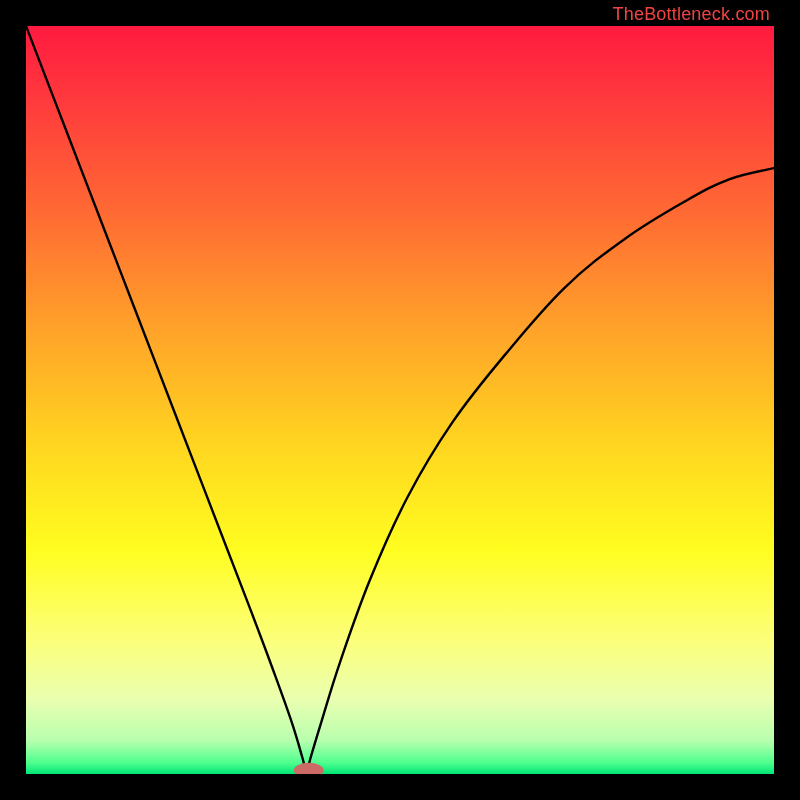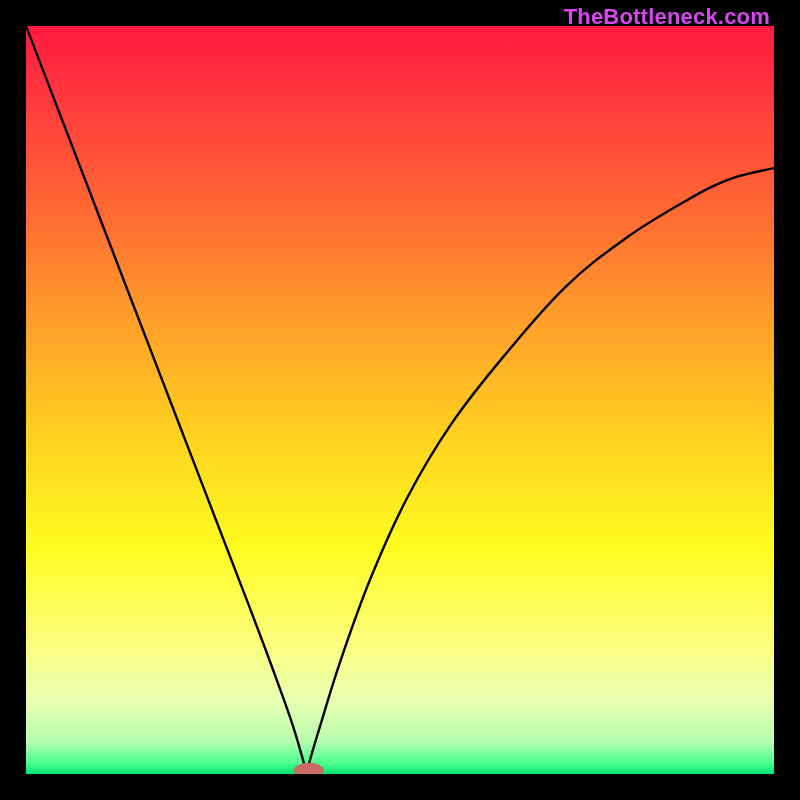--- a/index.html
+++ b/index.html
@@ -16,23 +16,23 @@
     left: 26px;
     top: 26px;
     width: 748px;
     height: 748px;
     overflow: hidden;
   }
   .watermark {
     position: absolute;
     top: 4px;
     right: 30px;
-    color: #d946ef;
-    font-size: 22px;
-    font-weight: 700;
+    color: #ef4444;
+    font-size: 18px;
+    font-weight: 400;
     letter-spacing: 0.2px;
   }
   svg {
     display: block;
   }
 </style>
 </head>
 <body>
 
 <div class="watermark">TheBottleneck.com</div>

